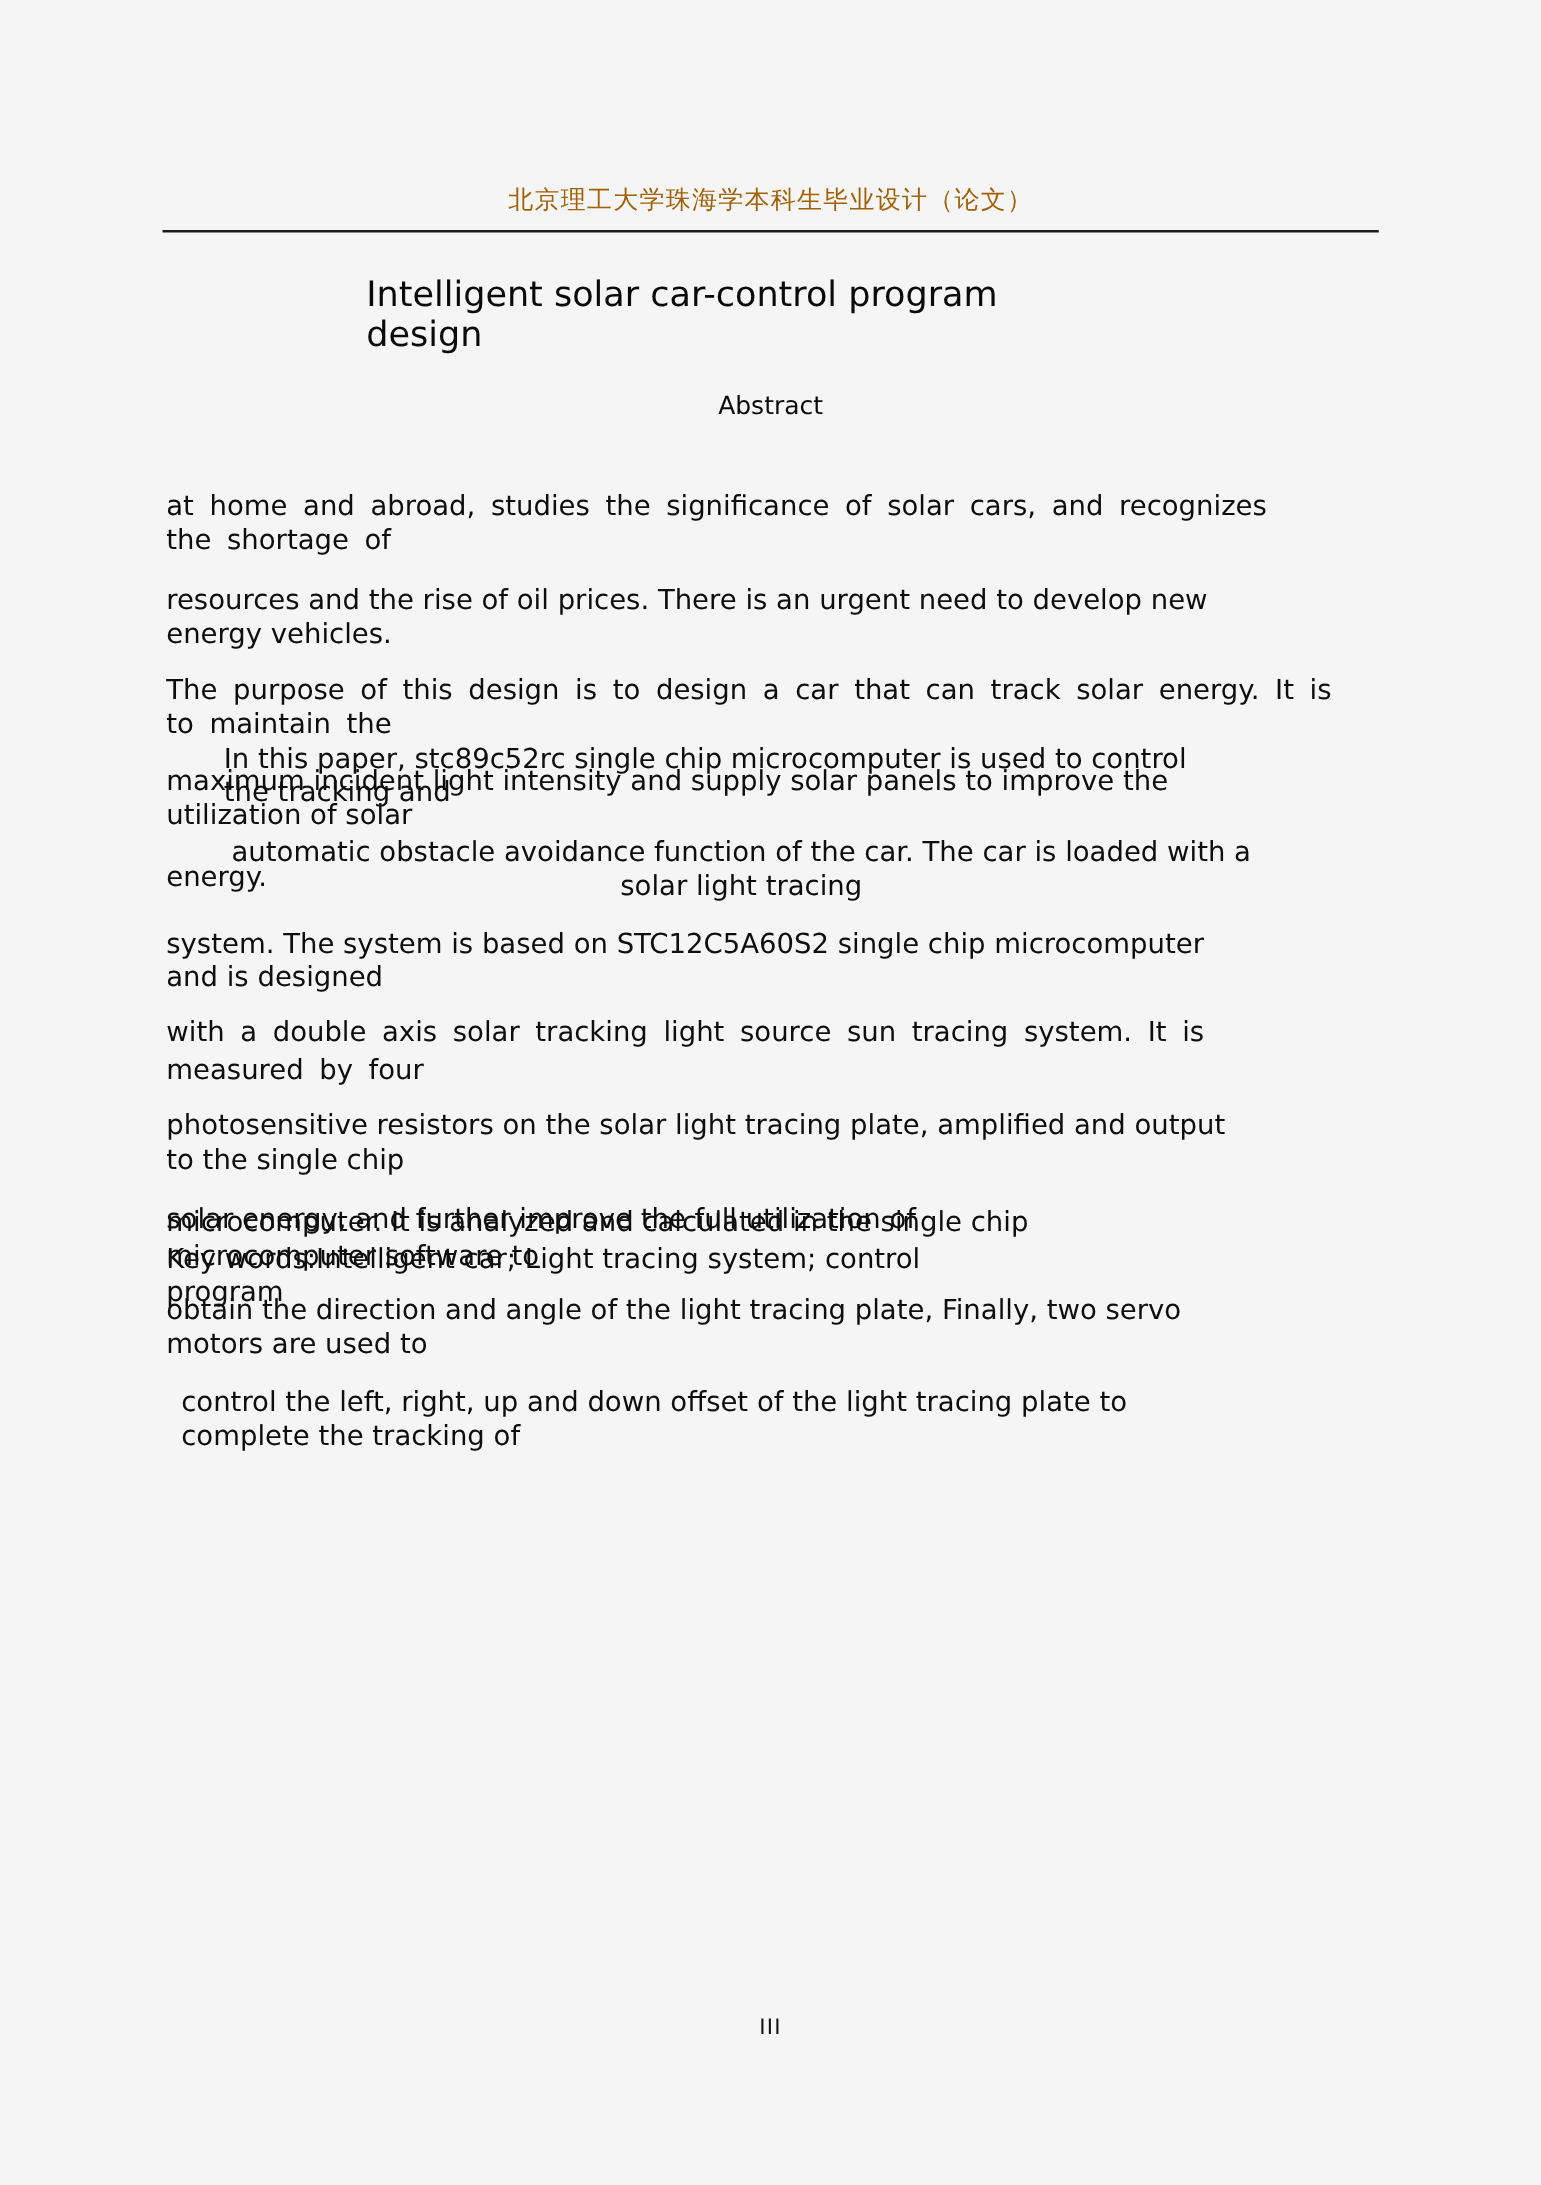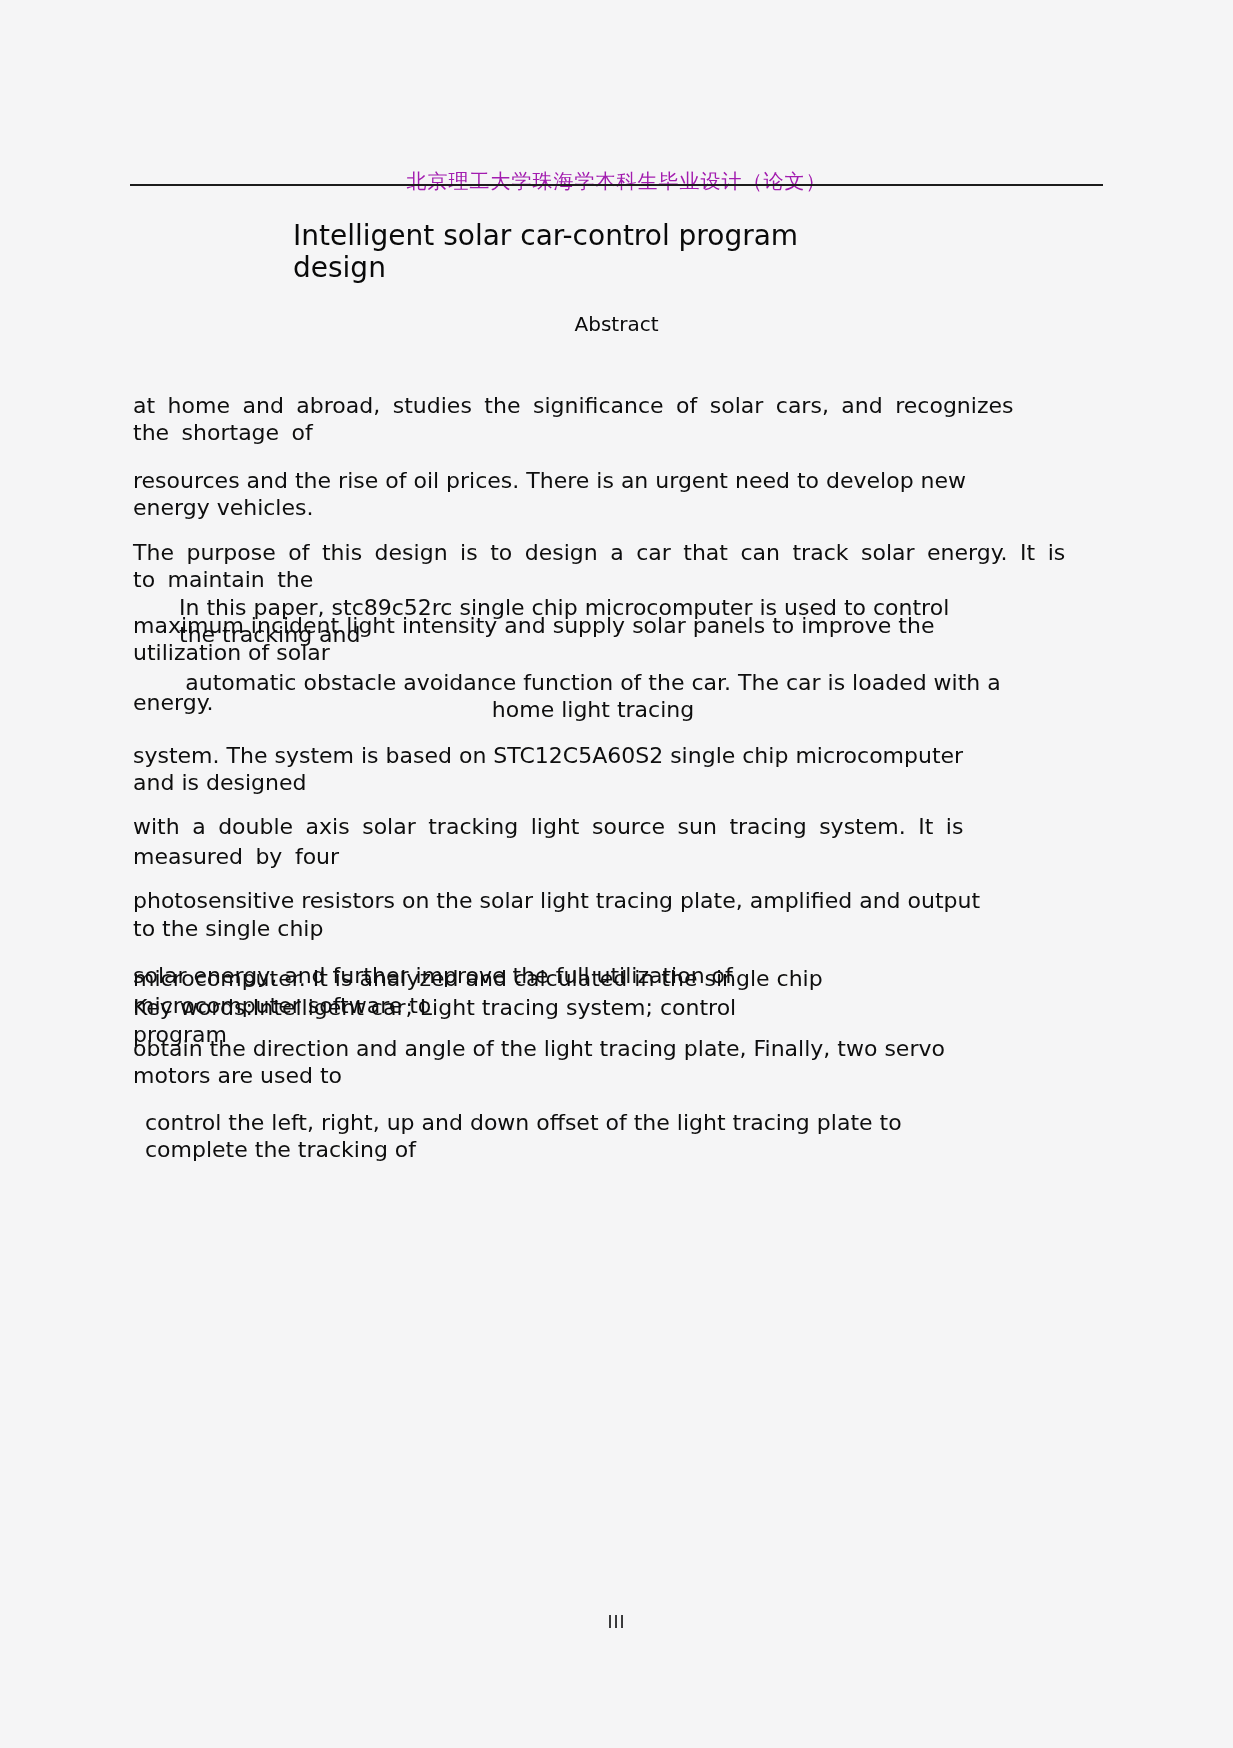--- a/index.html
+++ b/index.html
@@ -10,22 +10,21 @@
     color: #0b0b0b;
     position: relative;
     overflow: hidden;
   }
   .page { position: absolute; inset: 0; }
 
   .doc-header {
     position: absolute; top: 146px; left: 0; right: 0;
     text-align: center;
     font-size: 20px; letter-spacing: 1px;
-    color: #a21caf;
-    margin-top: 22px;
+    color: #a16207;
   }
   .header-rule {
     position: absolute; top: 184px; left: 130px; width: 973px; height: 2px;
     background: #1c1c1c;
   }
 
   .doc-title {
     position: absolute; top: 220px; left: 293px; width: 600px;
     font-size: 28px; line-height: 32px;
     color: #0a0a0a;
@@ -101,21 +100,21 @@
   <div class="pb indent b4">
       <div class="tline">In this paper, stc89c52rc single chip microcomputer is used to control</div>
       <div class="tline">the tracking and</div>
     </div>
   <div class="pb b5">
       <div class="tline">maximum incident light intensity and supply solar panels to improve the</div>
       <div class="tline">utilization of solar</div>
     </div>
   <div class="pb b6">
       <div class="tline">automatic obstacle avoidance function of the car. The car is loaded with a</div>
-      <div class="tline">home light tracing</div>
+      <div class="tline">solar light tracing</div>
     </div>
   <div class="pb b7">
       <div class="tline">energy.</div>
     </div>
   <div class="pb b8">
       <div class="tline">system. The system is based on STC12C5A60S2 single chip microcomputer</div>
       <div class="tline">and is designed</div>
     </div>
   <div class="pb ws b9">
       <div class="tline">with a double axis solar tracking light source sun tracing system. It is</div>

